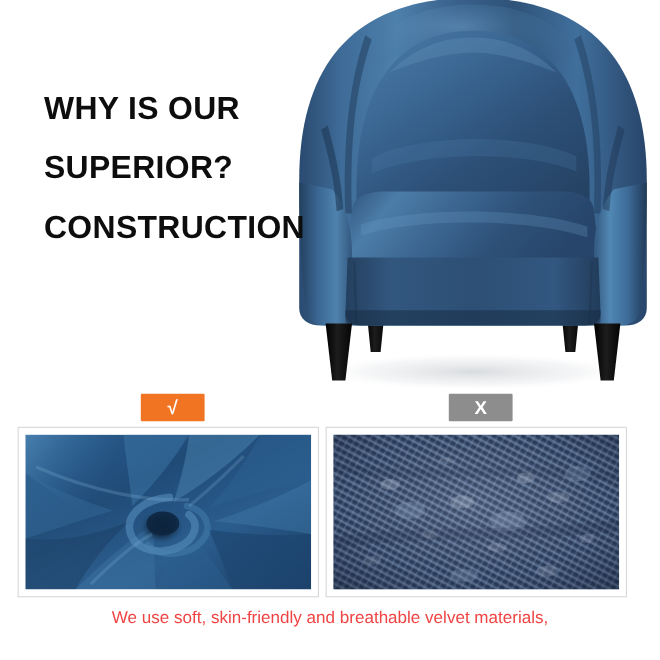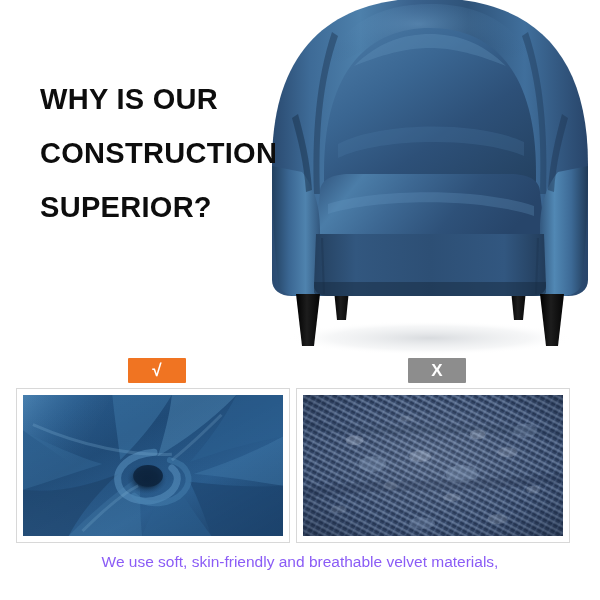--- a/index.html
+++ b/index.html
@@ -113,21 +113,21 @@
     left: 0;
     top: 552px;
     width: 600px;
     text-align: center;
     z-index: 30;
   }
   .caption-line {
     font-family: "Liberation Sans", sans-serif;
     font-size: 15.5px;
     line-height: 20px;
-    color: #8b5cf6;
+    color: #ef4444;
     white-space: nowrap;
   }
 </style>
 </head>
 <body>
 
 <div id="stage">
 
   <div id="chair-photo">
     <svg width="344" height="366" viewBox="0 0 344 366" xmlns="http://www.w3.org/2000/svg">
@@ -245,22 +245,22 @@
 
       <path d="M56 288 L288 288 L288 298 C288 300 284 302 276 302 L68 302 C60 302 56 300 56 298 Z" fill="#16293f" opacity="0.5"></path>
 
       <path d="M38 300 L62 300 L56 352 L44 352 Z" fill="url(#legGrad)"></path>
       <path d="M282 300 L306 300 L300 352 L288 352 Z" fill="url(#legGrad)"></path>
     </svg>
   </div>
 
   <div id="headline">
     <div class="headline-line">WHY IS OUR</div>
+    <div class="headline-line">SUPERIOR?</div>
     <div class="headline-line">CONSTRUCTION</div>
-    <div class="headline-line">SUPERIOR?</div>
   </div>
 
   <div id="comparison">
 
     <div class="compare-col left">
       <div class="badge check">√</div>
       <div class="swatch-frame">
         <div class="swatch-img">
           <svg width="100%" height="100%" viewBox="0 0 262 143" preserveAspectRatio="none" xmlns="http://www.w3.org/2000/svg">
             <defs>

